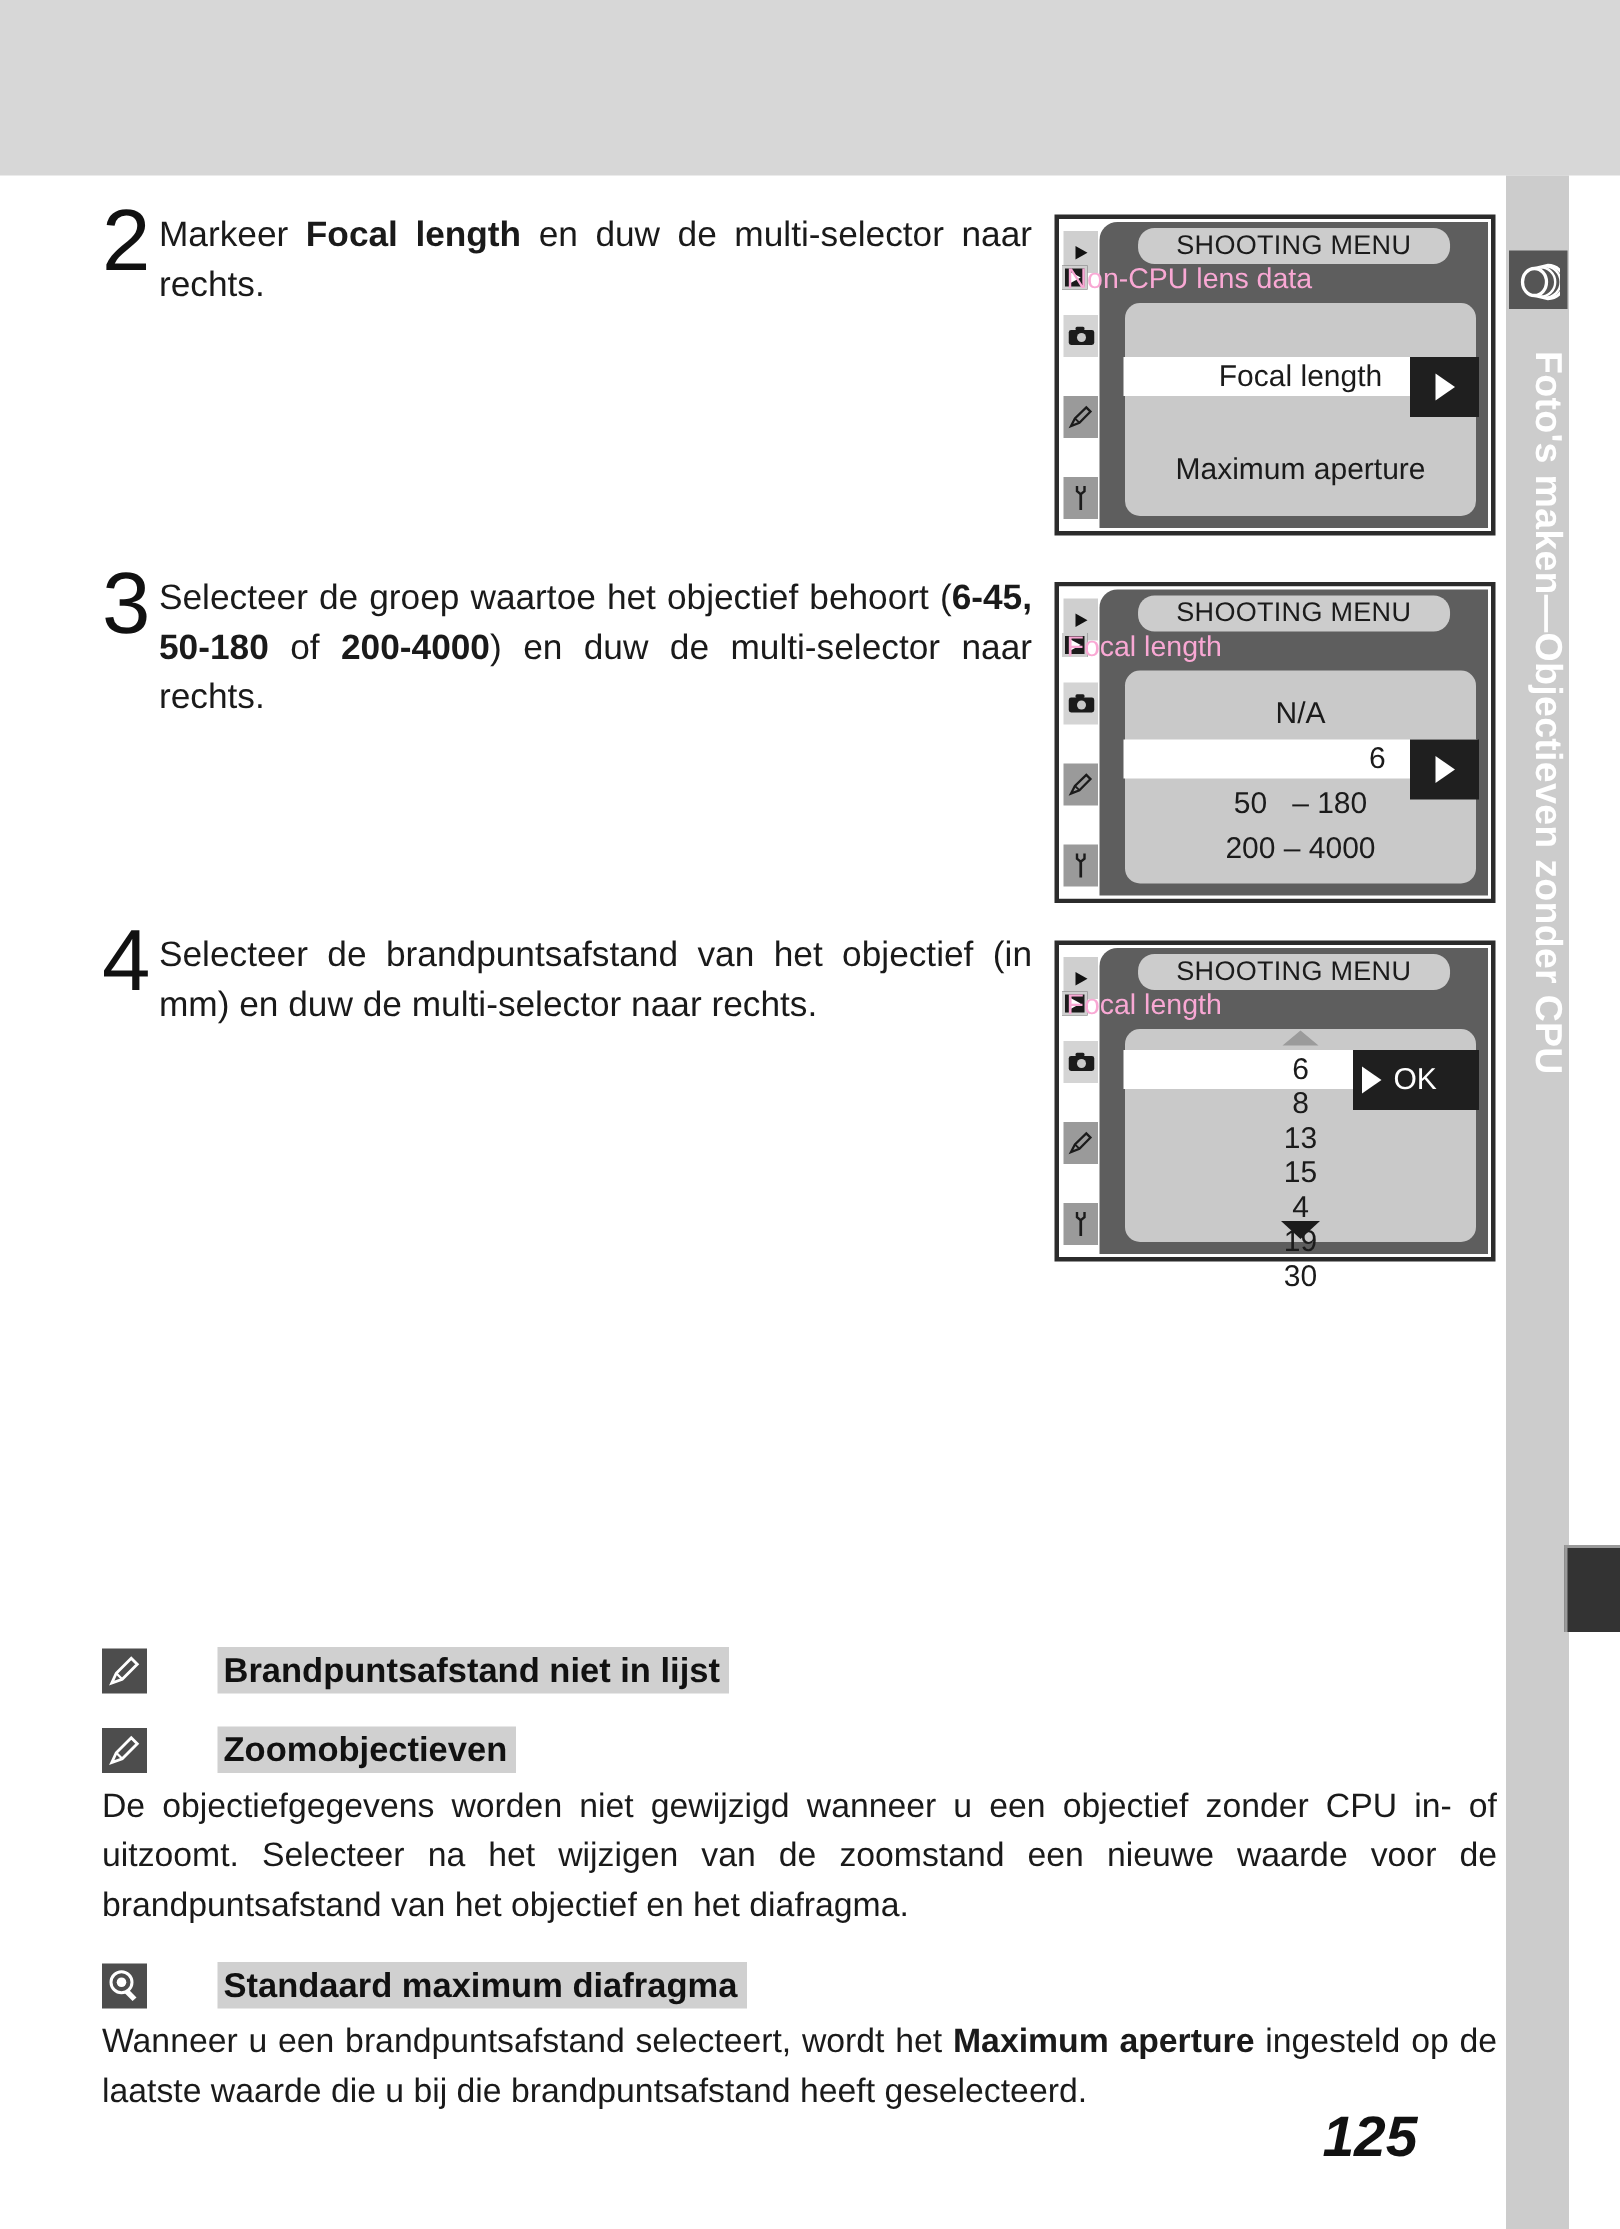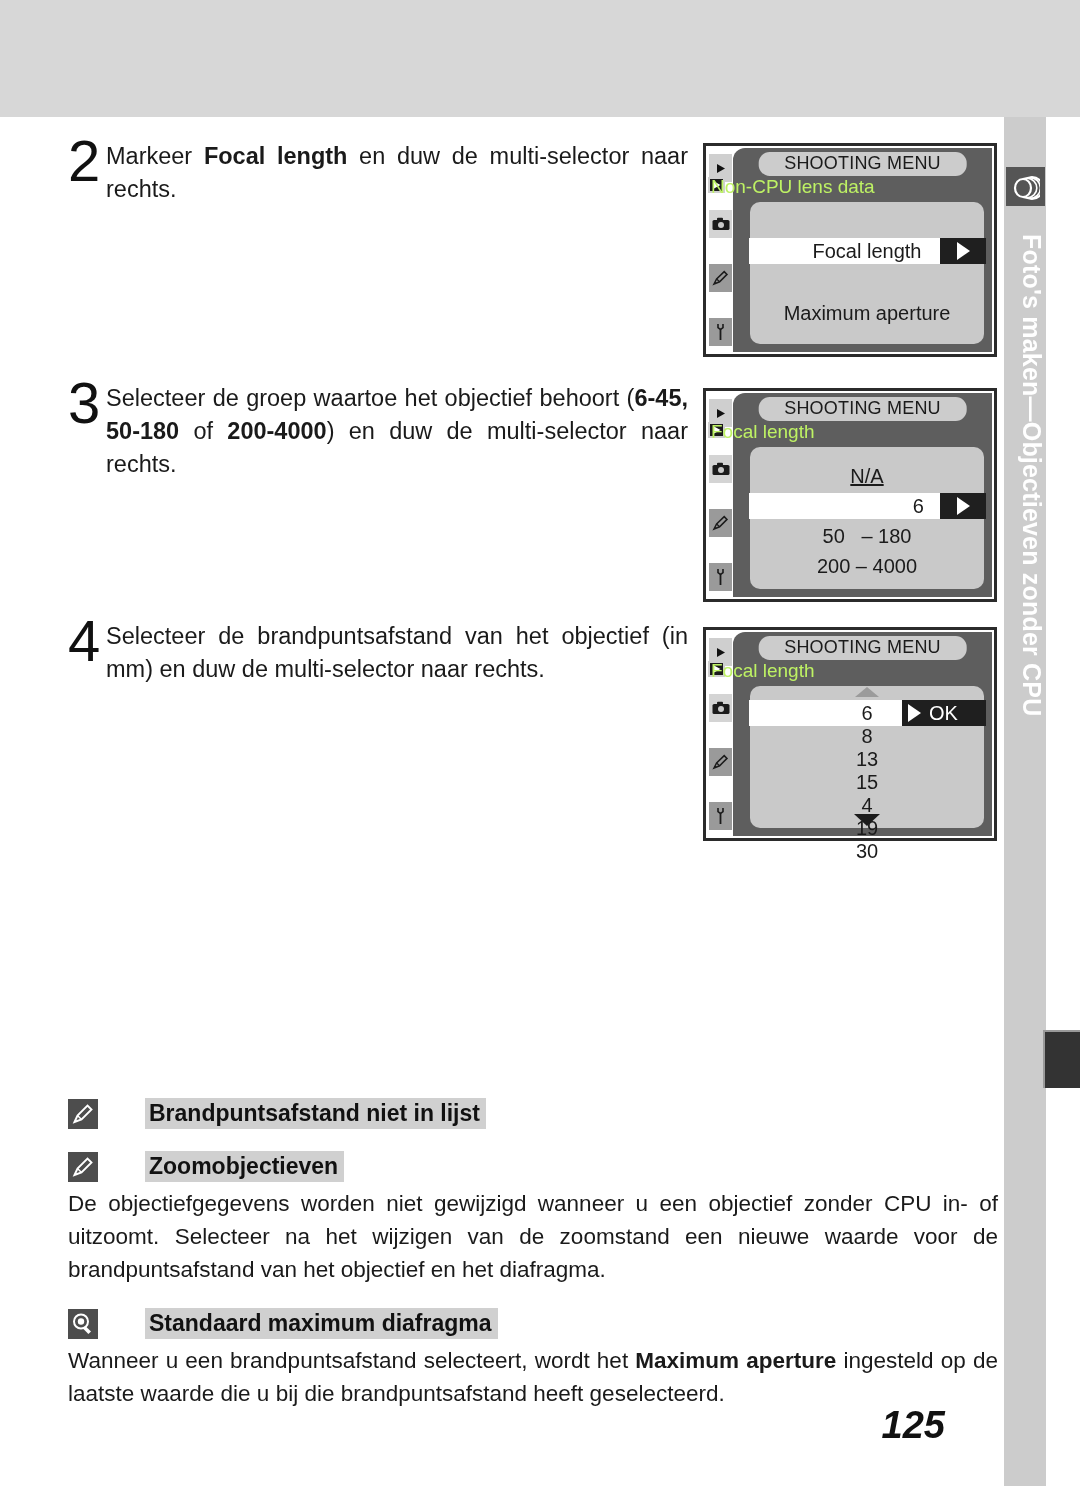--- a/index.html
+++ b/index.html
@@ -144,21 +144,21 @@
     color: #1b1b1b;
     border-radius: 11px;
     font-size: 18px;
     padding: 1px 26px 2px 26px;
     white-space: nowrap;
     letter-spacing: .2px;
   }
   .lcd-sub {
     position: absolute;
     left: -22px; top: 28px;
-    color: #bef264;
+    color: #f9a8d4;
     font-size: 19px;
     white-space: nowrap;
   }
   .lcd-sub-marker {
     position: absolute;
     left: -25px; top: 29px;
     width: 17px; height: 16px;
     background: #1b1b1b;
     border: 2px solid #cfcfcf;
     box-sizing: border-box;
@@ -182,21 +182,21 @@
     color: #1b1b1b;
     white-space: pre;
   }
   .lcd-row.hl {
     background: #ffffff;
     left: -1px; right: -1px;
   }
   .arrow-box {
     position: absolute;
     right: -1px; top: 0;
-    width: 46px; height: 26px;
+    width: 46px; height: 40px;
     background: #1f1f1f;
     display: flex; align-items: center; justify-content: center;
     gap: 3px;
   }
   .arrow-box .tri {
     width: 0; height: 0;
     border-left: 13px solid #ffffff;
     border-top: 9px solid transparent;
     border-bottom: 9px solid transparent;
   }
@@ -381,21 +381,21 @@
       </div>
       <div class="lcd-body">
         <div class="lcd-title">SHOOTING MENU</div>
         <div class="lcd-sub-marker">
           <svg width="10" height="10" viewBox="0 0 10 10">
             <polygon points="2,1.5 8.5,5 2,8.5" fill="#ffffff"></polygon>
           </svg>
         </div>
         <div class="lcd-sub">Focal length</div>
         <div class="lcd-panel">
-          <div class="lcd-row" style="top: 16px; text-decoration: underline;"><span>N/A</span></div>
+          <div class="lcd-row" style="top: 16px;"><span>N/A</span></div>
           <div class="lcd-row hl" style="top: 46px; justify-content: flex-end;"><span>6    – 45</span><div class="arrow-box"><span class="tri"></span></div></div>
           <div class="lcd-row" style="top: 76px;"><span>50   – 180</span></div>
           <div class="lcd-row" style="top: 106px;"><span>200 – 4000</span></div>
         </div>
       </div>
     </div>
   </div>
 <div class="lcd" id="lcd3">
     <div class="lcd-inner">
       <div class="rail">

